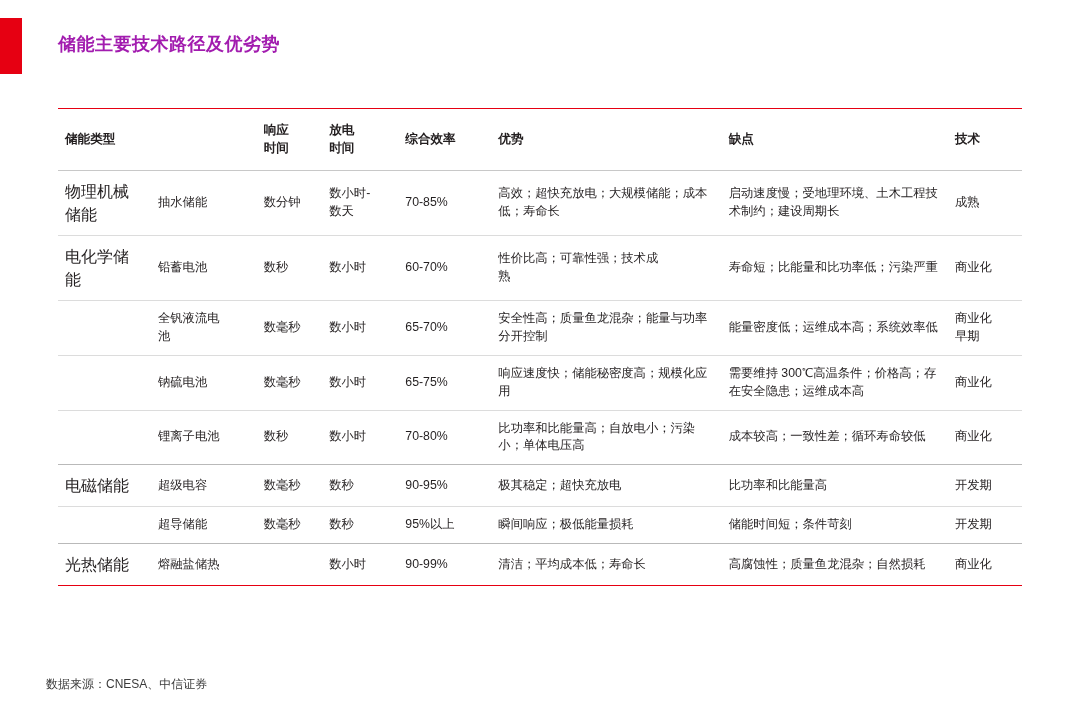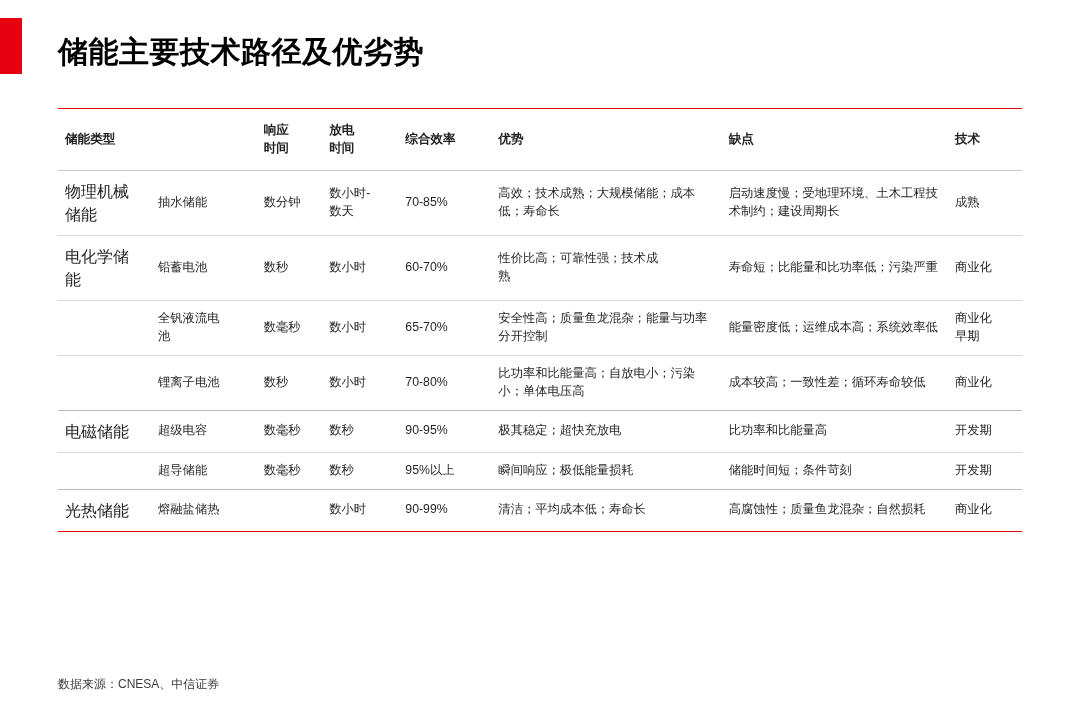--- a/index.html
+++ b/index.html
@@ -25,24 +25,24 @@
     left: 0;
     top: 18px;
     width: 22px;
     height: 56px;
     background: #e60012;
   }
   .title {
     position: absolute;
     left: 58px;
     top: 32px;
-    font-size: 30px;
+    font-size: 18px;
     font-weight: bold;
     letter-spacing: 0.5px;
-    color: #000000;
+    color: #a21caf;
   }
   .table-wrap {
     position: absolute;
     left: 58px;
     top: 108px;
     width: 964px;
   }
   table.main {
     border-collapse: collapse;
     width: 964px;
@@ -84,21 +84,21 @@
   .c0 { width: 88px; }
   .c1 { width: 100px; }
   .c2 { width: 62px; }
   .c3 { width: 72px; }
   .c4 { width: 88px; }
   .c5 { width: 218px; }
   .c6 { width: 214px; }
   .c7 { width: 70px; }
   .source {
     position: absolute;
-    left: 58px;
+    left: 46px;
     top: 676px;
     font-size: 12px;
     color: #3a3a3a;
   }
 </style>
 </head>
 <body>
 
 <div class="page">
 
@@ -130,21 +130,21 @@
           <th>技术</th>
         </tr>
       </thead>
       <tbody>
         <tr class="row-sep">
           <td class="cat-cell">物理机械<br>储能</td>
           <td>抽水储能</td>
           <td>数分钟</td>
           <td>数小时-<br>数天</td>
           <td>70-85%</td>
-          <td>高效；技术成熟；大规模储能；成本低；寿命长</td>
+          <td>高效；超快充放电；大规模储能；成本低；寿命长</td>
           <td>启动速度慢；受地理环境、土木工程技术制约；建设周期长</td>
           <td>成熟</td>
         </tr>
         <tr class="row-sep">
           <td class="cat-cell">电化学储<br>能</td>
           <td>铅蓄电池</td>
           <td>数秒</td>
           <td>数小时</td>
           <td>60-70%</td>
           <td>性价比高；可靠性强；技术成<br>熟</td>
@@ -154,20 +154,30 @@
         <tr class="row-sep">
           <td class="cat-cell"></td>
           <td>全钒液流电<br>池</td>
           <td>数毫秒</td>
           <td>数小时</td>
           <td>65-70%</td>
           <td>安全性高；质量鱼龙混杂；能量与功率分开控制</td>
           <td>能量密度低；运维成本高；系统效率低</td>
           <td>商业化<br>早期</td>
         </tr>
+        <tr class="row-sep">
+          <td class="cat-cell"></td>
+          <td>钠硫电池</td>
+          <td>数毫秒</td>
+          <td>数小时</td>
+          <td>65-75%</td>
+          <td>响应速度快；储能秘密度高；规模化应用</td>
+          <td>需要维持 300℃高温条件；价格高；存在安全隐患；运维成本高</td>
+          <td>商业化</td>
+        </tr>
         <tr class="group-sep">
           <td class="cat-cell"></td>
           <td>锂离子电池</td>
           <td>数秒</td>
           <td>数小时</td>
           <td>70-80%</td>
           <td>比功率和比能量高；自放电小；污染小；单体电压高</td>
           <td>成本较高；一致性差；循环寿命较低</td>
           <td>商业化</td>
         </tr>

